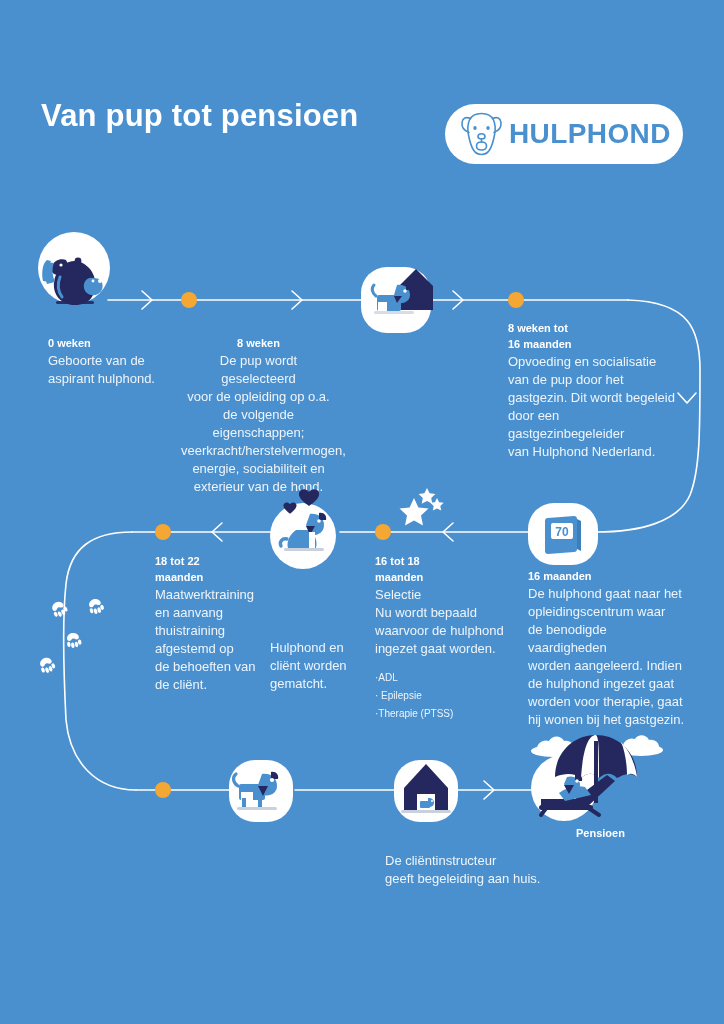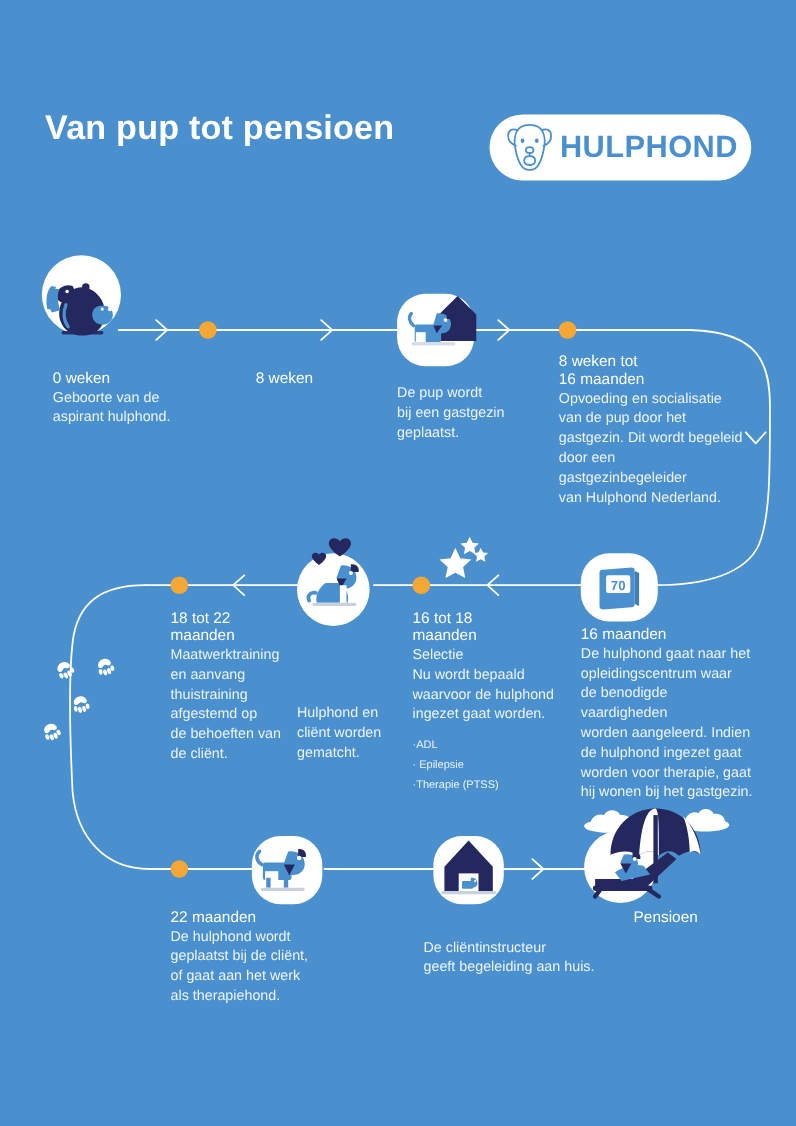--- a/index.html
+++ b/index.html
@@ -83,22 +83,22 @@
   }
   .bubble.squircle { border-radius: 26px; }
   .bubble.round { border-radius: 50%; }
 
   
   .iconart { position: absolute; pointer-events: none; }
 
   
   .block { position: absolute; }
   .blk-title {
-    font-size: 14px;
-    font-weight: normal;
+    font-size: 11px;
+    font-weight: bold;
     line-height: 16px;
     color: #ffffff;
     margin: 0 0 1px 0;
     white-space: pre-line;
   }
   .blk-body {
     font-size: 13px;
     line-height: 18px;
     color: #eef4fa;
     margin: 0;
@@ -202,20 +202,26 @@
 
   <div class="block" style="left:48px; top:335px; width:130px;">
     <div class="blk-title">0 weken</div>
     <div class="blk-body">Geboorte van de
 aspirant hulphond.</div>
   </div>
 
   <div class="dot" style="left:181px; top:292px;"></div>
   <div class="block" style="left:181px; top:335px; width:155px;text-align:center;">
     <div class="blk-title">8 weken</div>
+    <div class="blk-body">De pup wordt geselecteerd
+voor de opleiding op o.a.
+de volgende eigenschappen;
+veerkracht/herstelvermogen,
+energie, sociabiliteit en
+exterieur van de hond.</div>
   </div>
 
   <div class="bubble squircle" style="left:361px; top:267px; width:70px; height:66px;"></div>
   <div class="iconart" style="left:361px; top:255px; width:82px; height:80px;">
     <svg viewBox="0 0 82 80" width="82" height="80" aria-hidden="true">
 
       <path d="M55 14 L72 31 L72 55 L38 55 L38 31 Z" fill="#25285e"></path>
 
       <rect x="16" y="40" width="24" height="16" rx="2" fill="#4a90cf"></rect>
       <rect x="17" y="47" width="9" height="9" fill="#ffffff"></rect>
@@ -225,25 +231,20 @@
       <path d="M45 29 C49 28 52 31 51 35 L45 35 Z" fill="#25285e"></path>
 
       <path d="M33 41 L41 41 L36 48 Z" fill="#25285e"></path>
 
       <circle cx="44" cy="36" r="1.7" fill="#ffffff"></circle>
 
       <path d="M15 41 C11 38 10 33 13 30" stroke="#4a90cf" stroke-width="3" fill="none" stroke-linecap="round"></path>
 
       <rect x="13" y="56" width="40" height="3" rx="1.5" fill="#d7dde6"></rect>
     </svg>
-  </div>
-  <div class="block" style="left:361px; top:348px; width:130px;">
-    <div class="blk-body">De pup wordt
-bij een gastgezin
-geplaatst.</div>
   </div>
 
   <div class="dot" style="left:508px; top:292px;"></div>
   <div class="block" style="left:508px; top:320px; width:170px;">
     <div class="blk-title">8 weken tot
 16 maanden</div>
     <div class="blk-body">Opvoeding en socialisatie
 van de pup door het
 gastgezin. Dit wordt begeleid
 door een gastgezinbegeleider
@@ -367,27 +368,20 @@
     <svg viewBox="0 0 22 22" width="22" height="22" aria-hidden="true">
       <path d="M11 6 C7.5 6 5 8.5 5 11 C5 12.7 6.6 13.6 8.2 13 C9.4 12.6 9.4 11.6 11 11.6 C12.6 11.6 12.6 12.6 13.8 13 C15.4 13.6 17 12.7 17 11 C17 8.5 14.5 6 11 6 Z" fill="#ffffff"></path>
       <ellipse cx="5.6" cy="16.4" rx="1.7" ry="2.6" fill="#ffffff"></ellipse>
       <ellipse cx="9.3" cy="18.1" rx="1.7" ry="2.8" fill="#ffffff"></ellipse>
       <ellipse cx="13.1" cy="18.1" rx="1.7" ry="2.8" fill="#ffffff"></ellipse>
       <ellipse cx="16.7" cy="16.4" rx="1.7" ry="2.6" fill="#ffffff"></ellipse>
     </svg>
   </div>
 
   <div class="dot" style="left:155px; top:782px;"></div>
-  <div class="block" style="left:155px; top:825px; width:140px;">
-    <div class="blk-title">22 maanden</div>
-    <div class="blk-body">De hulphond wordt
-geplaatst bij de cliënt,
-of gaat aan het werk
-als therapiehond.</div>
-  </div>
 
   <div class="bubble squircle" style="left:229px; top:760px; width:64px; height:62px;"></div>
   <div class="iconart" style="left:227px; top:752px; width:72px; height:74px;">
     <svg viewBox="0 0 72 74" width="72" height="74" aria-hidden="true">
 
       <rect x="12" y="32" width="26" height="16" rx="2" fill="#4a90cf"></rect>
       <rect x="14" y="40" width="12" height="13" fill="#ffffff"></rect>
 
       <path d="M35 22 C44 21 50 26 50 34 C50 41 43 45 36 43 L31 33 Z" fill="#4a90cf"></path>
 

